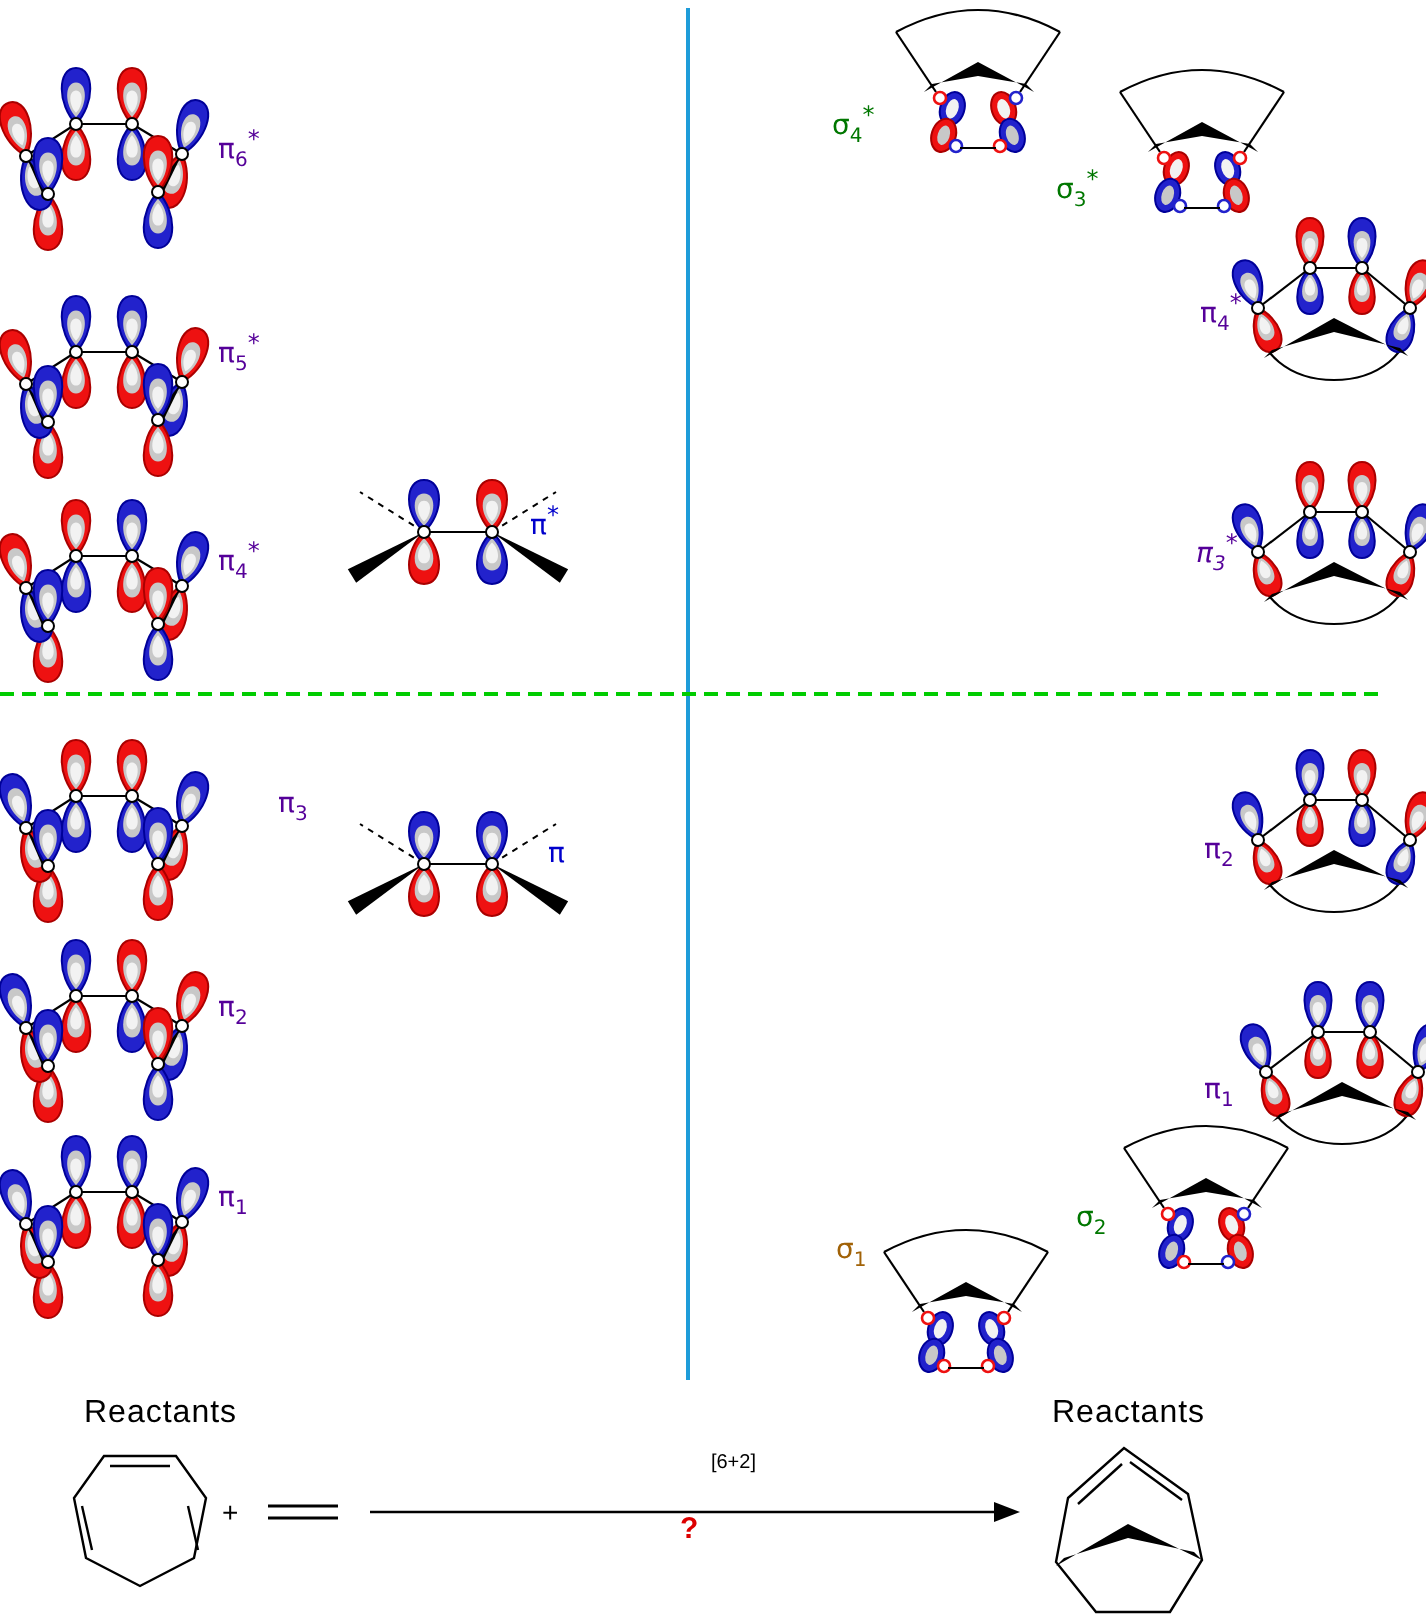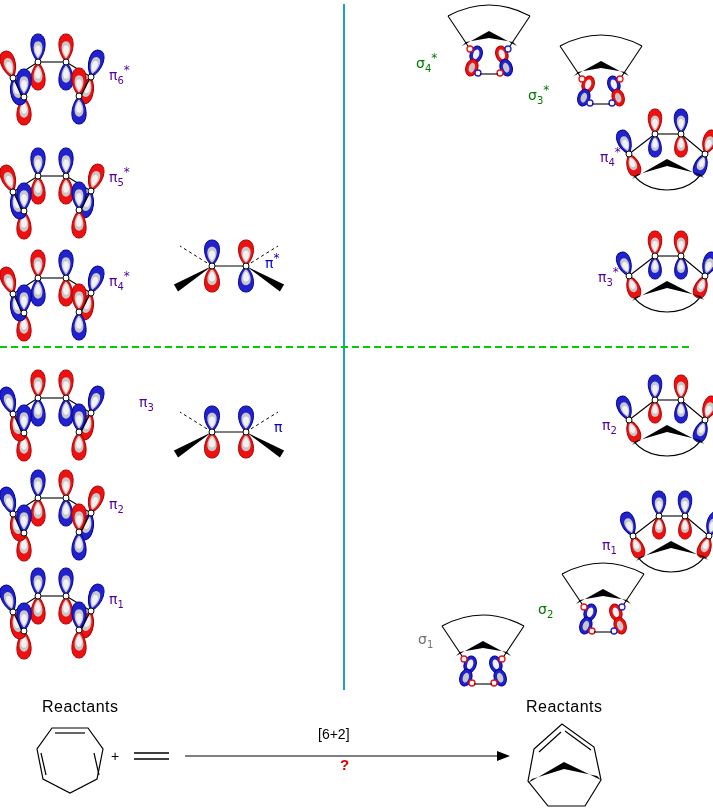--- a/index.html
+++ b/index.html
@@ -6,21 +6,21 @@
   .stage{position:relative;width:713px;height:809px;background:#ffffff;overflow:hidden;
          font-family:"Liberation Sans",sans-serif;}
   .abs{position:absolute;}
   .mo{position:absolute;}
   .mo svg{display:block;}
   .mo-label{position:absolute;font-family:"DejaVu Sans",sans-serif;font-size:14px;line-height:14px;white-space:nowrap;}
   .mo-label sub{font-size:10px;}
   .mo-label .star{font-size:12px;vertical-align:super;line-height:0;}
   .section-label{position:absolute;font-size:16px;color:#000;letter-spacing:0.5px;}
   .plus-sign{position:absolute;font-size:14px;color:#000;}
-  .arrow-label{position:absolute;width:60px;text-align:left;font-size:14px;color:#000;}
+  .arrow-label{position:absolute;width:60px;text-align:right;font-size:10px;color:#000;}
   .question{position:absolute;font-size:15px;font-weight:bold;}
   svg{overflow:visible;}
 </style>
 </head>
 <body>
 
 <div class="stage">
 
   <svg id="divider-layer" class="abs" style="left:0;top:0" width="713" height="809">
       <line x1="344" y1="4" x2="344" y2="690" stroke="#1e9cd9" stroke-width="2"></line>
@@ -1084,21 +1084,21 @@
             <g transform="translate(0,-5) scale(0.4)">
               <path d="M0 0 C -9 -8.75 -9 -25 0 -25 C 9 -25 9 -8.75 0 0 Z" fill="#f2f2f2"></path>
             </g>
           </g>
           <circle cx="9" cy="50" r="3" fill="#fff" stroke="#000" stroke-width="1"></circle>
           <circle cx="35" cy="30" r="3" fill="#fff" stroke="#000" stroke-width="1"></circle>
           <circle cx="61" cy="30" r="3" fill="#fff" stroke="#000" stroke-width="1"></circle>
           <circle cx="85" cy="50" r="3" fill="#fff" stroke="#000" stroke-width="1"></circle>
         </svg>
       </div>
-      <div class="mo-label" style="left: 598px; top: 270px; color: rgb(85, 0, 153);">π<sub>3</sub><span class="star">*</span></div>
+      <div class="mo-label" style="left: 598px; top: 270px; color: rgb(85, 0, 153); font-style: italic;">π<sub>3</sub><span class="star">*</span></div>
       <div class="mo" style="left: 620px; top: 370px;">
         <svg width="94" height="106" viewBox="0 0 94 106">
           <path d="M9,50 C 4,98 90,98 85,50" fill="none" stroke="#000" stroke-width="1.1"></path>
           <g transform="translate(9,50) rotate(160)">
             <path d="M0 0 C -8.5 -8.049999999999999 -8.5 -23 0 -23 C 8.5 -23 8.5 -8.049999999999999 0 0 Z" fill="#ee1111" stroke="#aa0000" stroke-width="1"></path>
             <g transform="translate(0,-2.76) scale(0.62)">
               <path d="M0 0 C -8.5 -8.049999999999999 -8.5 -23 0 -23 C 8.5 -23 8.5 -8.049999999999999 0 0 Z" fill="#c8c8c8"></path>
             </g>
             <g transform="translate(0,-4.6000000000000005) scale(0.4)">
               <path d="M0 0 C -8.5 -8.049999999999999 -8.5 -23 0 -23 C 8.5 -23 8.5 -8.049999999999999 0 0 Z" fill="#f2f2f2"></path>
@@ -1308,21 +1308,21 @@
             <ellipse cx="0" cy="-7" rx="3" ry="5" fill="#f2f2f2"></ellipse>
             <ellipse cx="0" cy="7" rx="3" ry="5" fill="#c8c8c8"></ellipse>
           </g>
           <circle cx="36" cy="49" r="3" fill="#fff" stroke="#ee1111" stroke-width="1.3"></circle>
           <circle cx="74" cy="49" r="3" fill="#fff" stroke="#ee1111" stroke-width="1.3"></circle>
           <circle cx="44" cy="73" r="3" fill="#fff" stroke="#ee1111" stroke-width="1.3"></circle>
           <circle cx="66" cy="73" r="3" fill="#fff" stroke="#ee1111" stroke-width="1.3"></circle>
           <line x1="46" y1="74" x2="64" y2="74" stroke="#000" stroke-width="1.1"></line>
         </svg>
       </div>
-      <div class="mo-label" style="left: 418px; top: 632px; color: #737373;">σ<sub>1</sub></div>
+      <div class="mo-label" style="left: 418px; top: 618px; color: #a16207;">σ<sub>1</sub></div>
     </div>
 
   <div class="section-label" style="left:42px;top:698px">Reactants</div>
 
   <svg class="abs" style="left:28px;top:716px" width="84" height="88" viewBox="0 0 84 88">
     <path d="M24,12 L60,12 L75,33 L69,63 L42,77 L15,63 L9,33 Z" fill="none" stroke="#000" stroke-width="1.2"></path>
     <line x1="27" y1="17" x2="57" y2="17" stroke="#000" stroke-width="1.2"></line>
     <line x1="18" y1="59" x2="13" y2="37" stroke="#000" stroke-width="1.2"></line>
     <line x1="66" y1="37" x2="71" y2="59" stroke="#000" stroke-width="1.2"></line>
   </svg>

